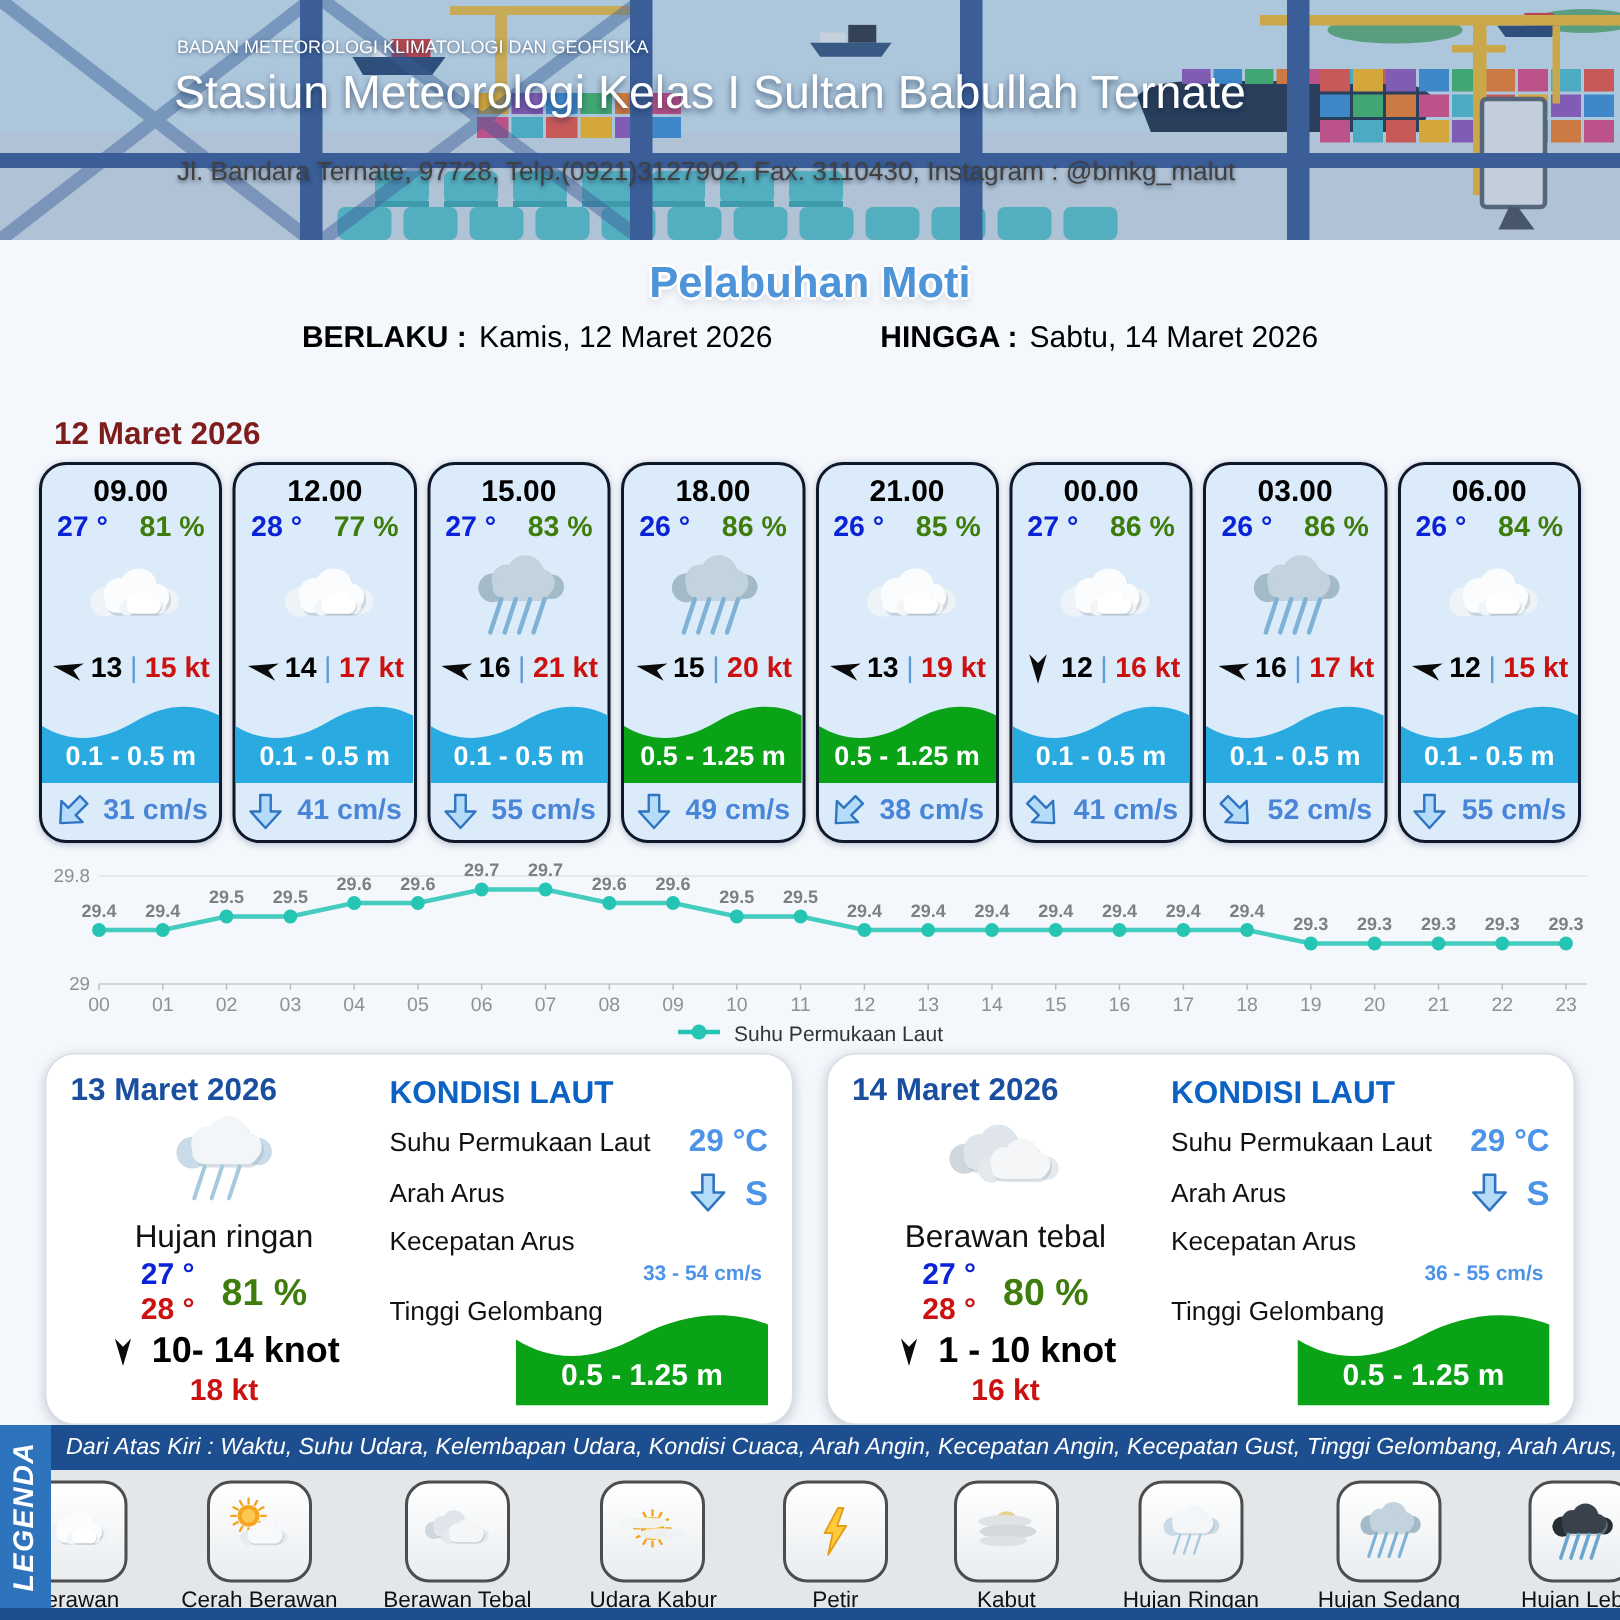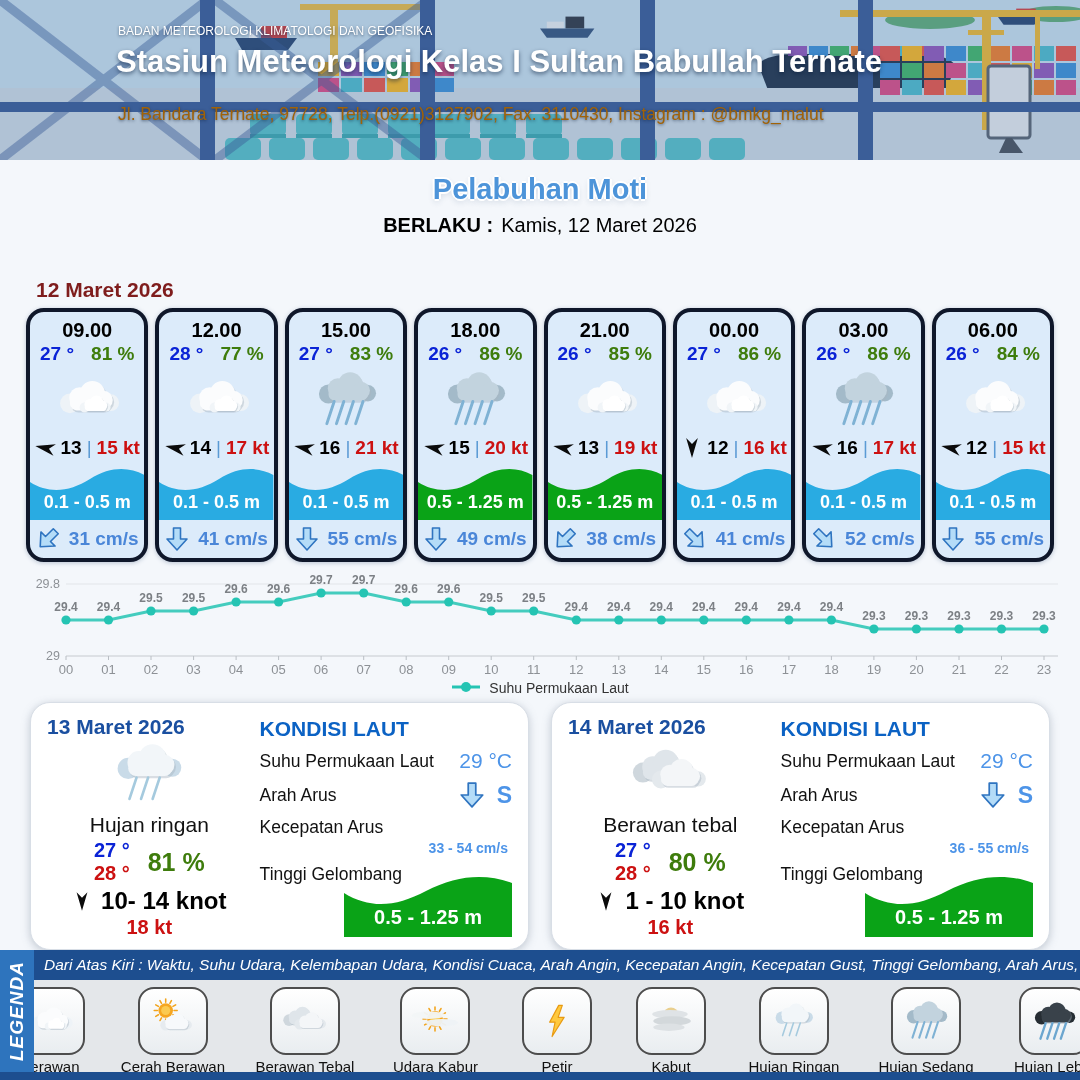--- a/index.html
+++ b/index.html
@@ -6,38 +6,38 @@
   body{width:1080px;height:1080px;overflow:hidden;font-family:"Liberation Sans",sans-serif;}
   .page{width:1080px;height:1080px;display:flex;flex-direction:column;overflow:hidden;background:#f4f7fb;}
 
   
   .hdr{position:relative;height:160px;flex:0 0 160px;overflow:hidden;}
   .hdr-art{position:absolute;inset:0;}
   .logo{position:absolute;left:14px;top:34px;width:88px;height:100px;background:#fff;border-radius:50%;
         display:flex;flex-direction:column;align-items:center;justify-content:flex-start;box-shadow:0 1px 4px rgba(20,40,80,.4);z-index:3;}
   .logo-txt{font-weight:bold;font-size:16px;color:#10306b;margin-top:-4px;letter-spacing:.5px;}
   .h-org{position:absolute;left:118px;top:24px;font-weight:normal;font-size:12px;color:#fff;z-index:3;text-shadow:0 1px 3px rgba(10,30,60,.6);white-space:nowrap;}
-  .h-station{position:absolute;left:116px;top:44px;font-weight:bold;font-size:31px;color:#fff;z-index:3;text-shadow:0 2px 4px rgba(10,30,60,.6);white-space:nowrap;}
-  .h-addr{position:absolute;left:118px;top:104px;font-size:17.5px;color:#a16207;z-index:3;text-shadow:0 1px 3px rgba(10,30,60,.6);white-space:nowrap;}
+  .h-station{position:absolute;left:116px;top:44px;font-weight:normal;font-size:31px;color:#fff;z-index:3;text-shadow:0 2px 4px rgba(10,30,60,.6);white-space:nowrap;}
+  .h-addr{position:absolute;left:118px;top:104px;font-size:17.5px;color:#404040;z-index:3;text-shadow:0 1px 3px rgba(10,30,60,.6);white-space:nowrap;}
 
   
   .title-sec{height:118px;flex:0 0 118px;text-align:center;padding-top:12px;box-sizing:border-box;}
   .main-title{margin:0;font-size:39px;font-weight:bold;color:#1b67b2;letter-spacing:.5px;
     text-shadow:2px 0 #fff,-2px 0 #fff,0 2px #fff,0 -2px #fff,2px 2px #fff,-2px -2px #fff,2px -2px #fff,-2px 2px #fff,0 4px 7px rgba(40,70,110,.25);}
   .port-title{margin:1px 0 0;font-size:29px;font-weight:bold;color:#4d94d9;
     text-shadow:2px 0 #fff,-2px 0 #fff,0 2px #fff,0 -2px #fff,0 3px 6px rgba(40,70,110,.2);}
   .validity{margin-top:8px;font-size:20px;color:#000;display:flex;justify-content:center;gap:72px;}
   .validity b{margin-right:8px;}
 
   
   .date-heading{height:26px;flex:0 0 26px;margin-left:36px;font-size:21px;font-weight:bold;color:#7f1d1d;}
 
   
   .cards{height:258px;flex:0 0 258px;display:flex;gap:7px;padding:4px 26px 0;box-sizing:border-box;}
-  .card{flex:1;position:relative;background:#dcebfa;border:4px solid #0f172a;border-radius:18px;
+  .card{flex:1;position:relative;background:#dcebfa;border:2px solid #0f172a;border-radius:18px;
         box-shadow:0 1px 4px rgba(110,130,160,.45);overflow:hidden;display:flex;flex-direction:column;align-items:center;}
   .c-time{margin-top:7px;font-size:20px;font-weight:bold;color:#000;}
   .c-th{width:100%;display:flex;justify-content:space-between;padding:0 10px;box-sizing:border-box;font-weight:bold;font-size:19px;margin-top:1px;}
   .c-temp{color:#0a23d6;}
   .c-hum{color:#3e7c0c;}
   .c-icon{height:70px;display:flex;align-items:center;justify-content:center;}
   .c-wind{display:flex;align-items:center;gap:4px;font-size:19px;font-weight:bold;height:26px;}
   .wsep{color:#5b9bd5;font-weight:normal;margin:0 1px;}
   .wgust{color:#cc1111;}
   .c-wave{position:absolute;left:0;right:0;bottom:38px;height:60px;}
@@ -65,21 +65,21 @@
   .p-trow{display:flex;align-items:center;gap:18px;margin-top:2px;}
   .tmin{color:#0a23d6;font-weight:bold;font-size:20px;}
   .tmax{color:#cc1111;font-weight:bold;font-size:20px;}
   .p-hum{color:#3e7c0c;font-weight:bold;font-size:25px;}
   .p-wind{font-size:24px;font-weight:bold;color:#000;display:flex;align-items:center;gap:9px;margin-top:2px;}
   .p-gust{color:#cc1111;font-weight:bold;font-size:20px;margin-top:1px;}
   .p-right{flex:1;position:relative;padding-left:8px;}
   .k-title{font-size:21px;font-weight:bold;color:#0b62c4;margin-top:2px;}
   .k-row{display:flex;justify-content:space-between;align-items:center;margin-top:8px;font-size:17.5px;color:#111;}
   .k-label{color:#111;}
-  .k-val{color:#4d94e8;font-weight:normal;font-size:21px;}
+  .k-val{color:#4d94e8;font-weight:bold;font-size:21px;}
   .k-dir{display:flex;align-items:center;gap:12px;color:#4d94e8;font-weight:bold;font-size:23px;}
   .k-speed{text-align:right;color:#4d94e8;font-weight:bold;font-size:14px;margin-top:2px;padding-right:4px;}
   .k-wave{position:absolute;right:0;bottom:0;width:168px;height:72px;}
   .k-wave svg{display:block;}
   .wtxt2{position:absolute;left:0;right:0;bottom:8px;text-align:center;font-size:20px;font-weight:bold;color:#fff;}
 
   
   .legend{height:130px;flex:0 0 130px;position:relative;background:#e4e7ea;}
   .legend-tab{position:absolute;left:0;top:0;width:34px;height:122px;background:#2e74bd;color:#fff;
       display:flex;align-items:center;justify-content:center;font-weight:bold;font-style:italic;font-size:19px;
@@ -223,20 +223,21 @@
         </svg></div>
     <div class="h-org">BADAN METEOROLOGI KLIMATOLOGI DAN GEOFISIKA</div>
     <div class="h-station">Stasiun Meteorologi Kelas I Sultan Babullah Ternate</div>
     <div class="h-addr">Jl. Bandara Ternate, 97728, Telp.(0921)3127902, Fax. 3110430, Instagram : @bmkg_malut</div>
   </header>
 
   <section class="title-sec">
     <h2 class="port-title">Pelabuhan Moti</h2>
     <div class="validity">
       <span><b>BERLAKU :</b><span>Kamis, 12 Maret 2026</span></span>
+      <span><b>HINGGA :</b><span>Sabtu, 14 Maret 2026</span></span>
     </div>
   </section>
 
   <div class="date-heading">12 Maret 2026</div>
 
   <section class="cards" id="cards">
       <div class="card">
         <div class="c-time">09.00</div>
         <div class="c-th">
           <span class="c-temp">27 °</span>

